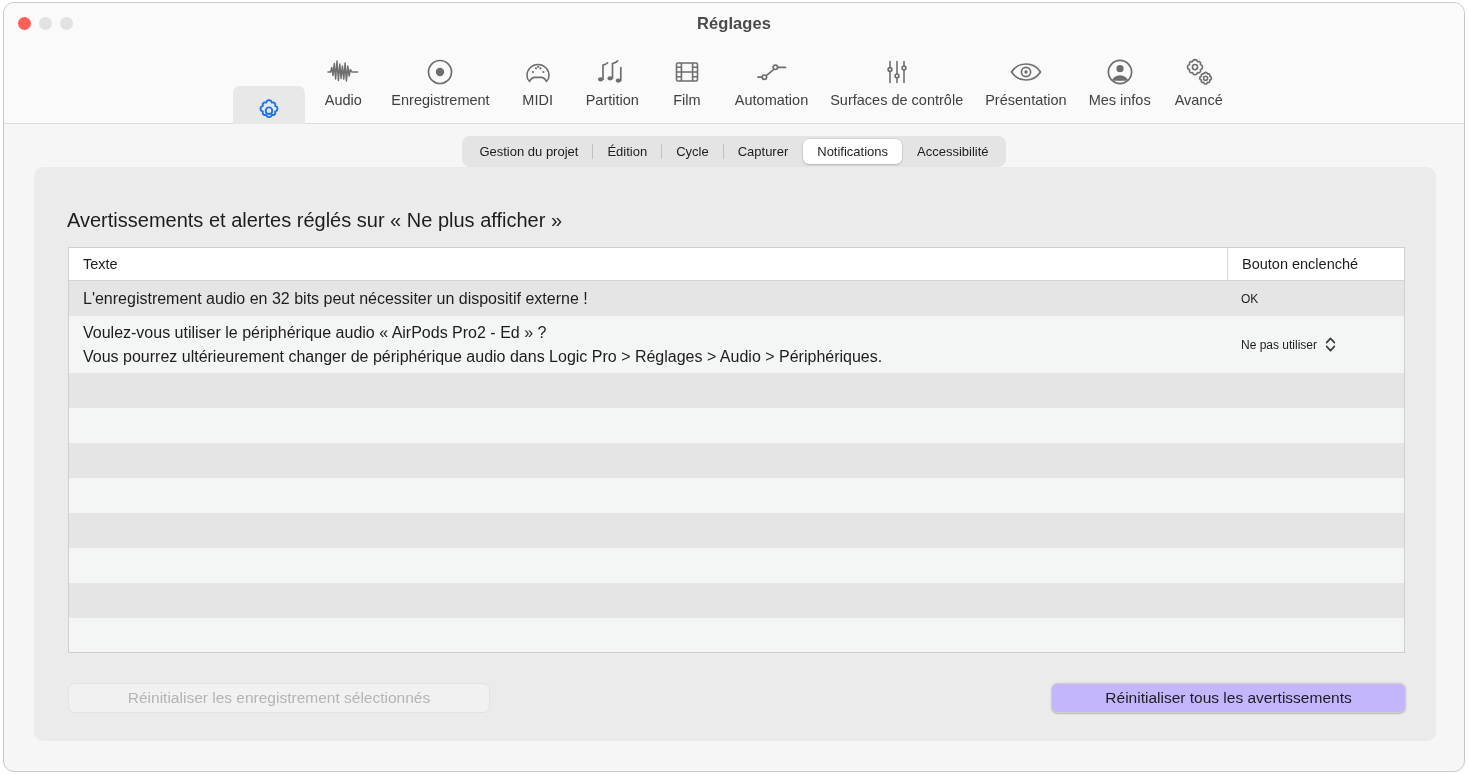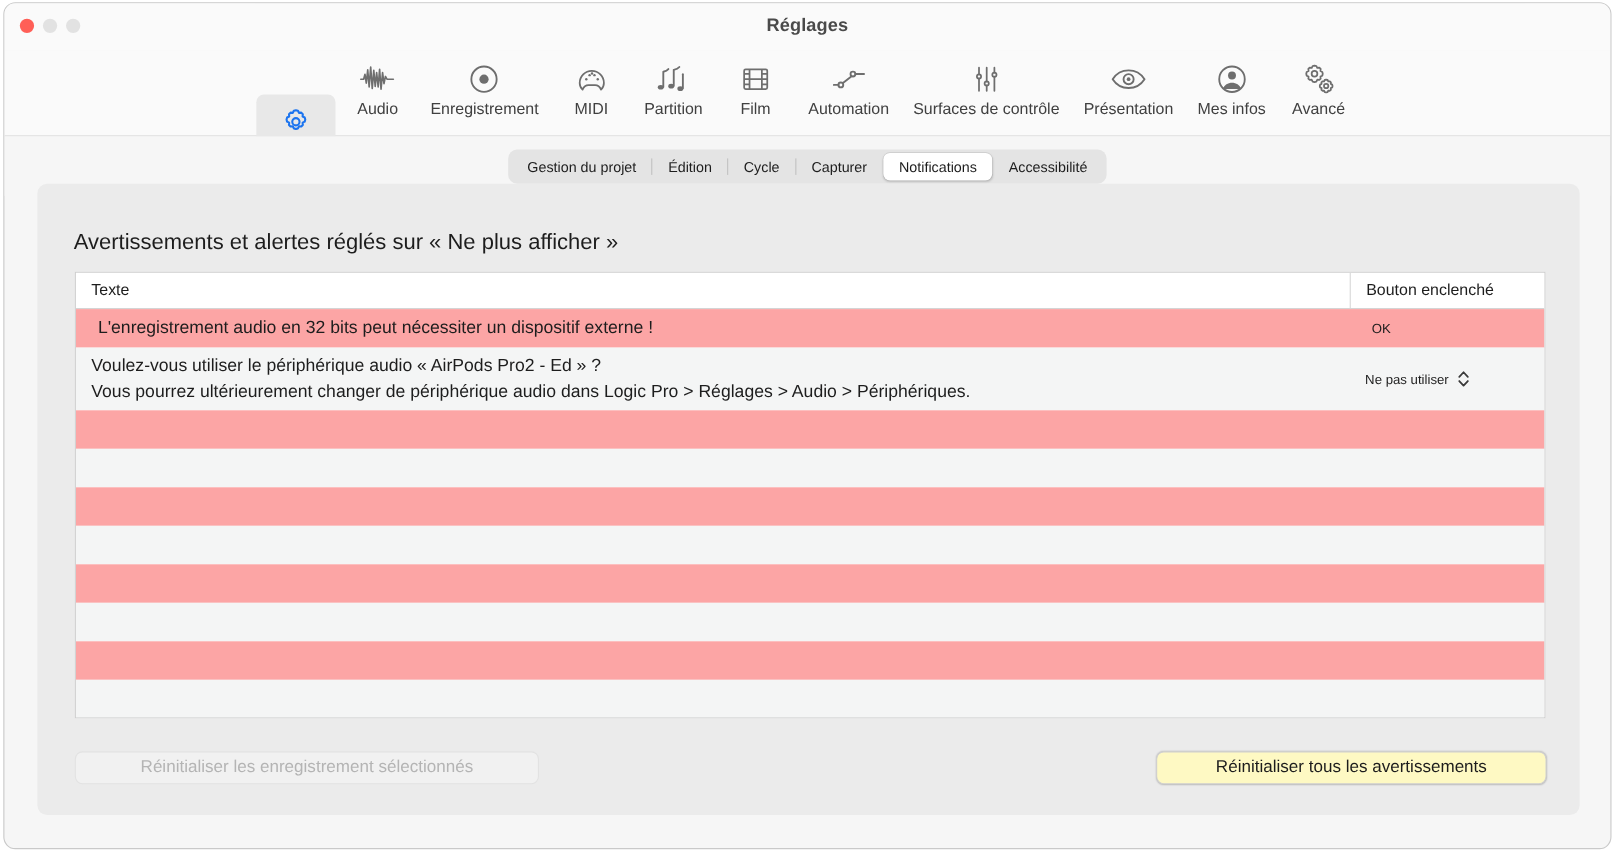--- a/index.html
+++ b/index.html
@@ -208,21 +208,21 @@
     padding-left: 14px;
     border-left: 1px solid #d8d8d8;
   }
   .tbody { }
   .row {
     display: flex;
     align-items: center;
     box-sizing: border-box;
     position: relative;
   }
-  .row.odd  { background: #fca5a5; padding-left: 6px; }
+  .row.odd  { background: #e5e5e5; }
   .row.even { background: #f4f5f5; }
 
   .cell-text {
     flex: none;
     width: 1158px;
     padding: 0 14px;
     box-sizing: border-box;
     font-size: 16px;
     color: #1d1d1d;
     line-height: 24px;
@@ -267,21 +267,21 @@
     top: 516px;
     width: 422px;
     background: #f1f1f1;
     color: #b4b4b4;
     border: 1px solid #e2e2e2;
   }
   .btn.primary {
     right: 30px;
     top: 516px;
     width: 355px;
-    background: #fef9c3;
+    background: #c4b5fd;
     color: #1d1d1d;
     border: 0.5px solid #d0d0d0;
     box-shadow: 0 0.5px 1.5px rgba(0,0,0,0.22);
   }
   svg { display: block; }
 </style>
 </head>
 <body>
 
 <div class="window">

